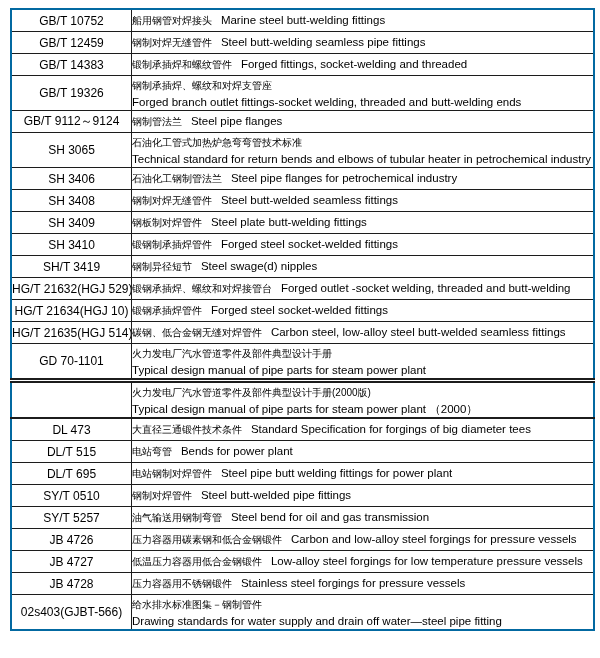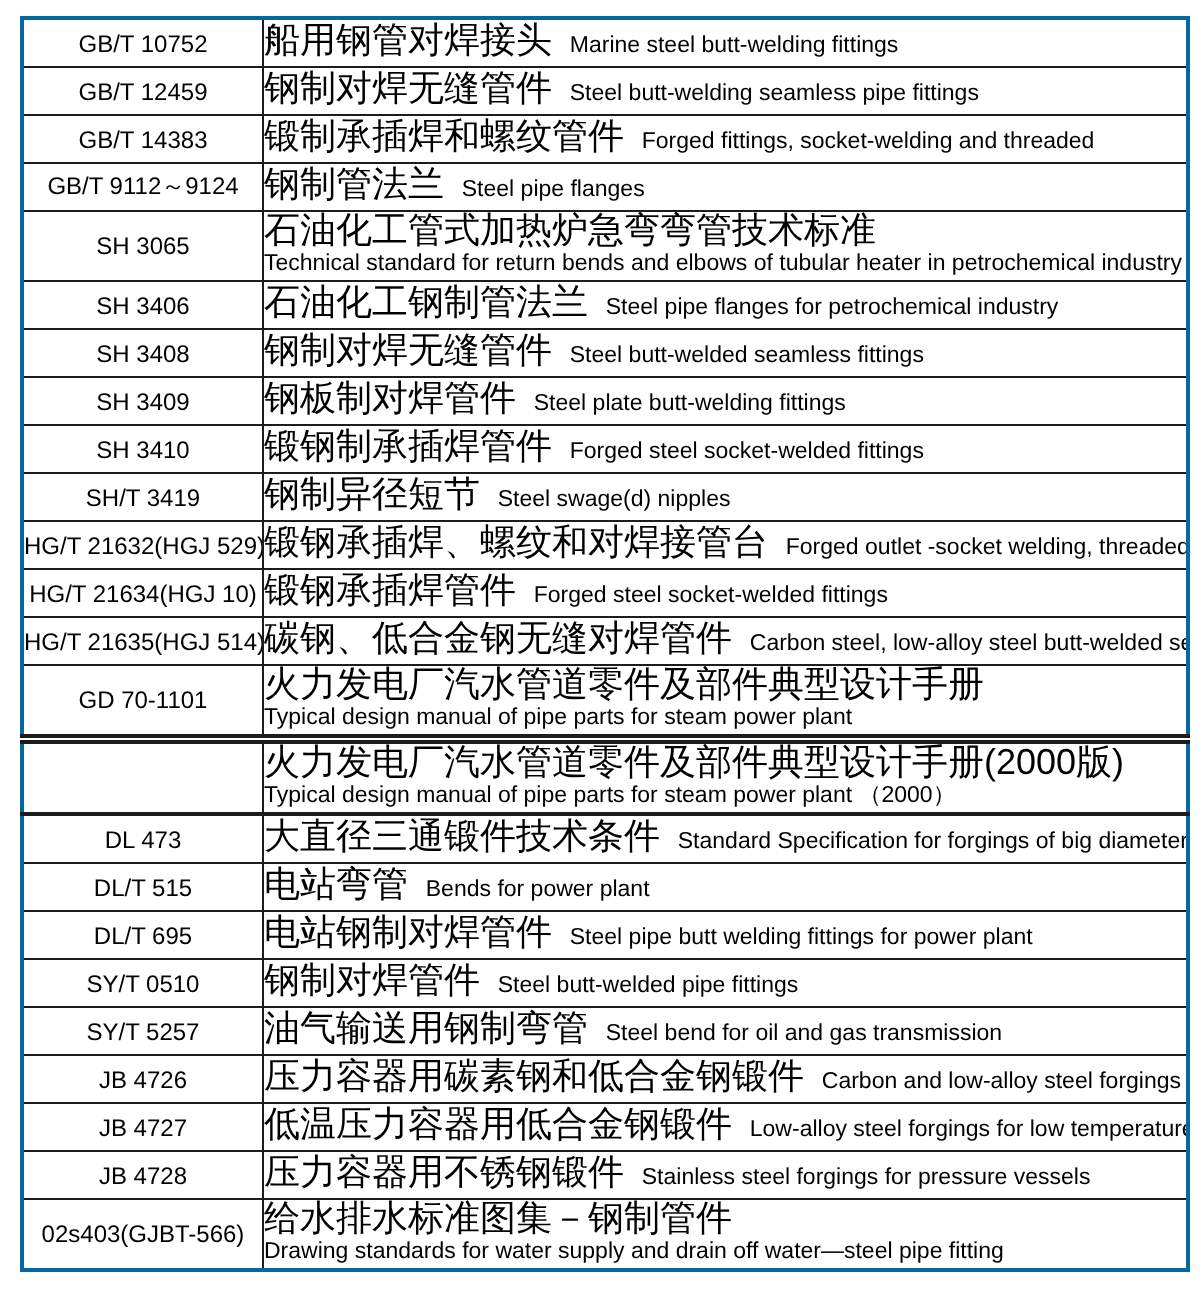--- a/index.html
+++ b/index.html
@@ -38,21 +38,21 @@
     font-size: 12px;
     white-space: nowrap;
   }
   td.desc-cell {
     padding-left: 8px;
     padding-right: 2px;
   }
   tr.row-single td { height: 20px; }
   tr.row-double td { height: 34px; }
   .cn {
-    font-size: 18px;
+    font-size: 10px;
     line-height: 17px;
     white-space: nowrap;
   }
   .en {
     font-size: 11.5px;
     line-height: 16px;
     white-space: nowrap;
   }
   tr.row-single .cn, tr.row-single .en {
     display: inline;
@@ -73,20 +73,27 @@
           <td class="code-cell">GB/T 10752</td>
           <td class="desc-cell"><span class="cn">船用钢管对焊接头</span><span class="sp">  </span><span class="en">Marine steel butt-welding fittings</span></td>
         </tr>
         <tr class="row-single">
           <td class="code-cell">GB/T 12459</td>
           <td class="desc-cell"><span class="cn">钢制对焊无缝管件</span><span class="sp">  </span><span class="en">Steel butt-welding seamless pipe fittings</span></td>
         </tr>
         <tr class="row-single">
           <td class="code-cell">GB/T 14383</td>
           <td class="desc-cell"><span class="cn">锻制承插焊和螺纹管件</span><span class="sp">  </span><span class="en">Forged fittings, socket-welding and threaded</span></td>
+        </tr>
+        <tr class="row-double">
+          <td class="code-cell">GB/T 19326</td>
+          <td class="desc-cell">
+            <span class="cn">钢制承插焊、螺纹和对焊支管座</span>
+            <span class="en">Forged branch outlet fittings-socket welding, threaded and butt-welding ends</span>
+          </td>
         </tr>
         <tr class="row-single">
           <td class="code-cell">GB/T 9112～9124</td>
           <td class="desc-cell"><span class="cn">钢制管法兰</span><span class="sp">  </span><span class="en">Steel pipe flanges</span></td>
         </tr>
         <tr class="row-double">
           <td class="code-cell">SH 3065</td>
           <td class="desc-cell">
             <span class="cn">石油化工管式加热炉急弯弯管技术标准</span>
             <span class="en">Technical standard for return bends and elbows of tubular heater in petrochemical industry</span>

